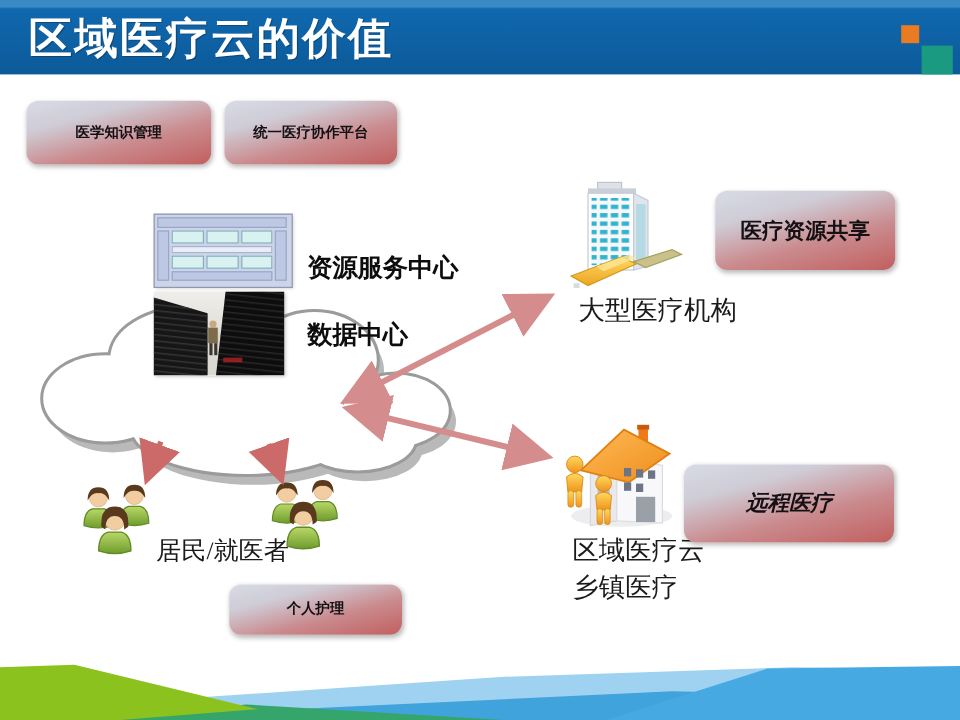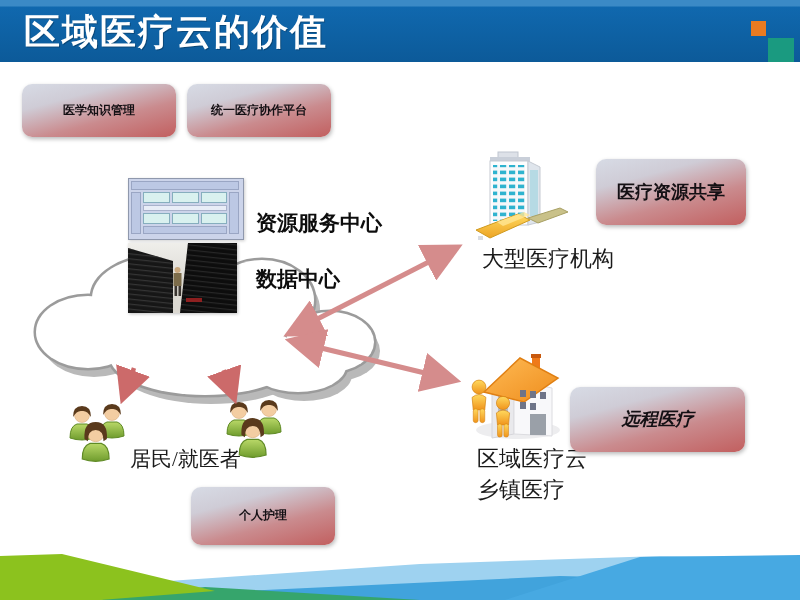--- a/index.html
+++ b/index.html
@@ -218,21 +218,21 @@
   <div id="titlebar" class="abs">
     <div id="title" class="abs">区域医疗云的价值</div>
     <div id="sq-orange" class="abs"></div>
     <div id="sq-teal" class="abs"></div>
   </div>
 
   <div class="pill" style="left:22px;top:84px;width:154px;height:53px;">医学知识管理</div>
   <div class="pill" style="left:187px;top:84px;width:144px;height:53px;text-align:right;">统一医疗协作平台</div>
   <div class="pill big" style="left:596px;top:159px;width:150px;height:66px;">医疗资源共享</div>
   <div class="pill big" style="left:570px;top:387px;width:175px;height:65px;font-style:italic;">远程医疗</div>
-  <div class="pill" style="left:191px;top:487px;width:144px;height:58px;">个人护理</div>
+  <div class="pill" style="left:191px;top:487px;width:144px;height:42px;">个人护理</div>
 
   <div class="lbl-bold" style="left:256px;top:209px;font-size:21px;">资源服务中心</div>
   <div class="lbl-bold" style="left:256px;top:265px;font-size:21px;">数据中心</div>
   <div class="lbl-serif" style="left:482px;top:244px;font-size:22px;">大型医疗机构</div>
   <div class="lbl-serif" style="left:477px;top:443px;font-size:22px;line-height:31px;">
     <span style="display:block;">区域医疗云</span>
     <span style="display:block;">乡镇医疗</span>
   </div>
   <div class="lbl-serif" style="left:130px;top:445px;font-size:21px;">居民/就医者</div>
 

